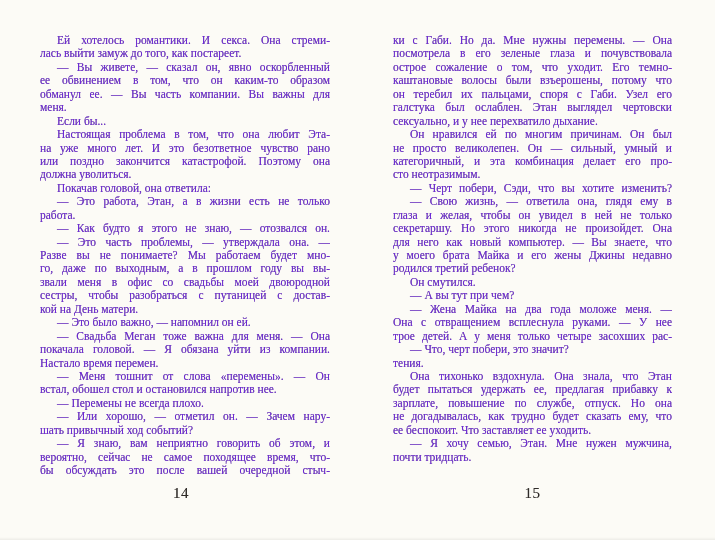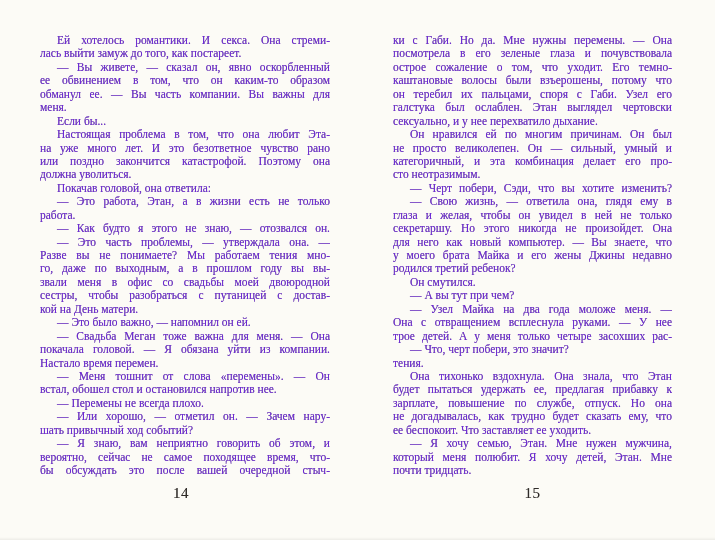--- a/index.html
+++ b/index.html
@@ -70,21 +70,21 @@
       <div class="line ind last">Если бы...</div>
       <div class="line ind">Настоящая проблема в том, что она любит Эта-</div>
       <div class="line">на уже много лет. И это безответное чувство рано</div>
       <div class="line">или поздно закончится катастрофой. Поэтому она</div>
       <div class="line last">должна уволиться.</div>
       <div class="line ind last">Покачав головой, она ответила:</div>
       <div class="line ind">— Это работа, Этан, а в жизни есть не только</div>
       <div class="line last">работа.</div>
       <div class="line ind">— Как будто я этого не знаю, — отозвался он.</div>
       <div class="line ind">— Это часть проблемы, — утверждала она. —</div>
-      <div class="line">Разве вы не понимаете? Мы работаем тения мно-</div>
+      <div class="line">Разве вы не понимаете? Мы работаем будет мно-</div>
       <div class="line">го, даже по выходным, а в прошлом году вы вы-</div>
       <div class="line">звали меня в офис со свадьбы моей двоюродной</div>
       <div class="line">сестры, чтобы разобраться с путаницей с достав-</div>
       <div class="line last">кой на День матери.</div>
       <div class="line ind last">— Это было важно, — напомнил он ей.</div>
       <div class="line ind">— Свадьба Меган тоже важна для меня. — Она</div>
       <div class="line">покачала головой. — Я обязана уйти из компании.</div>
       <div class="line last">Настало время перемен.</div>
       <div class="line ind">— Меня тошнит от слова «перемены». — Он</div>
       <div class="line last">встал, обошел стол и остановился напротив нее.</div>
@@ -109,30 +109,29 @@
       <div class="line last">сто неотразимым.</div>
       <div class="line ind">— Черт побери, Сэди, что вы хотите изменить?</div>
       <div class="line ind">— Свою жизнь, — ответила она, глядя ему в</div>
       <div class="line">глаза и желая, чтобы он увидел в ней не только</div>
       <div class="line">секретаршу. Но этого никогда не произойдет. Она</div>
       <div class="line">для него как новый компьютер. — Вы знаете, что</div>
       <div class="line">у моего брата Майка и его жены Джины недавно</div>
       <div class="line last">родился третий ребенок?</div>
       <div class="line ind last">Он смутился.</div>
       <div class="line ind last">— А вы тут при чем?</div>
-      <div class="line ind">— Узел Майка на два года моложе меня. —</div>
+      <div class="line ind">— Жена Майка на два года моложе меня. —</div>
       <div class="line">Она с отвращением всплеснула руками. — У нее</div>
       <div class="line">трое детей. А у меня только четыре засохших рас-</div>
       <div class="line ind last">— Что, черт побери, это значит?</div>
       <div class="line last">тения.</div>
       <div class="line ind">Она тихонько вздохнула. Она знала, что Этан</div>
       <div class="line">будет пытаться удержать ее, предлагая прибавку к</div>
       <div class="line">зарплате, повышение по службе, отпуск. Но она</div>
       <div class="line">не догадывалась, как трудно будет сказать ему, что</div>
       <div class="line last">ее беспокоит. Что заставляет ее уходить.</div>
       <div class="line ind">— Я хочу семью, Этан. Мне нужен мужчина,</div>
-      <div class="line">который меня полюбит. Я хочу детей, Этан. Мне</div>
       <div class="line last">почти тридцать.</div>
     </div>
   <div class="pagenum left-num">14</div>
   <div class="pagenum right-num">15</div>
   <div class="bottom-edge"></div>
 </div>
 
 </body></html>

